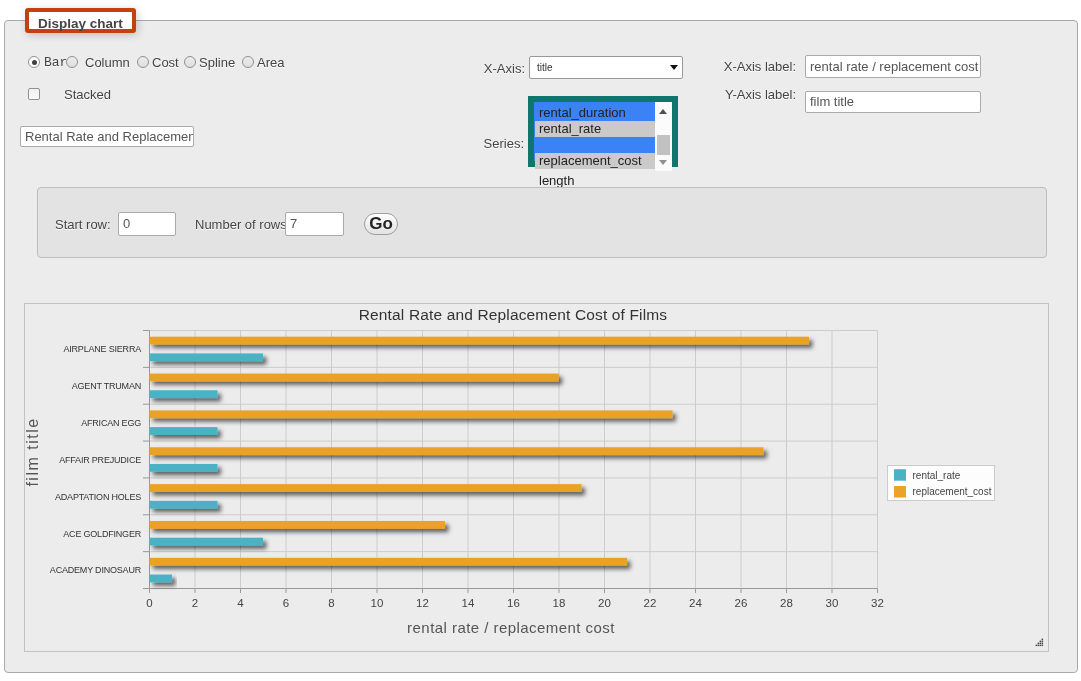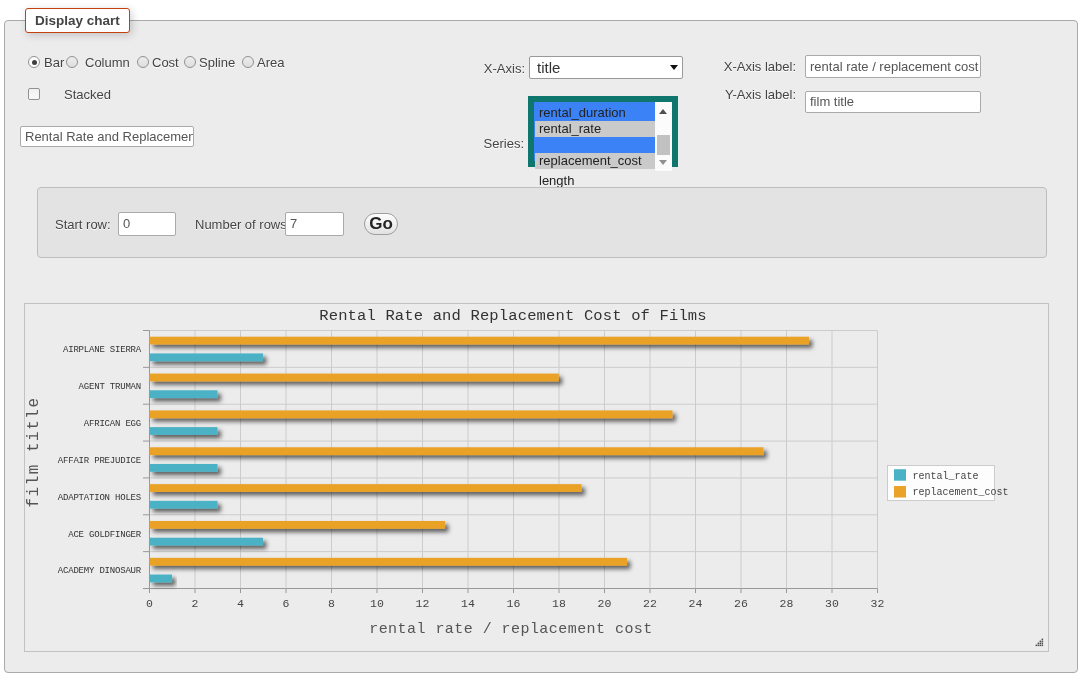--- a/index.html
+++ b/index.html
@@ -1,46 +1,46 @@
 <!DOCTYPE html>
 <html><head>
 <meta charset="utf-8">
 <style>
 * { box-sizing: border-box; margin:0; padding:0; }
 html,body { width:1081px; height:681px; background:#fff; font-family:"Liberation Sans",sans-serif; overflow:hidden; }
 .a { position:absolute; }
 #fs { left:4px; top:20px; width:1074px; height:653px; background:#ececec; border:1px solid #a9a9a9; border-radius:4px; }
-#lg { left:25px; top:8px; height:25px; background:#fff; border:1px solid #c2410c; border-radius:3px; padding:0 9px; font-size:13.5px; font-weight:bold; color:#444; line-height:23px; box-shadow:2px 2px 8px rgba(0,0,0,0.18); }
+#lg { left:25px; top:8px; height:25px; background:#fff; border:4px solid #c2410c; border-radius:3px; padding:0 9px; font-size:13.5px; font-weight:bold; color:#444; line-height:23px; box-shadow:2px 2px 8px rgba(0,0,0,0.18); }
 .lab { font-size:13px; color:#444; text-shadow:0 1px 0 #fff; white-space:nowrap; }
 .inp { background:#fff; border:1px solid #aaa; border-radius:2px; font-size:13px; color:#555; padding-left:4px; overflow:hidden; white-space:nowrap; }
 .radio { width:12px; height:12px; border:1px solid #919191; border-radius:50%; background:#fdfdfd; }
 .radio.off { background:linear-gradient(#ededed,#dedede); }
 .rdot { width:5px; height:5px; border-radius:50%; background:#404040; left:3px; top:3px; }
 #cb { width:12px; height:12px; border:1px solid #919191; border-radius:2px; background:linear-gradient(#f0f0f0,#fafafa); }
-#sel { left:529px; top:56px; width:154px; height:23px; background:#fff; border:1px solid #999; border-radius:2px; font-size:15px; color:#333; line-height:21px; padding-left:7px; }
+#sel { left:529px; top:56px; width:154px; height:23px; background:#fff; border:1px solid #999; border-radius:2px; font-size:10px; color:#333; line-height:21px; padding-left:7px; }
 #selarr { width:0; height:0; border-left:4px solid transparent; border-right:4px solid transparent; border-top:5.5px solid #111; left:140px; top:8px; }
 #lbx { left:528px; top:96px; width:150px; height:71px; background:#3b82f6; border:6px solid #0f766e; }
 .opt { position:absolute; left:1px; width:132px; height:16px; font-size:13px; color:#222; line-height:16px; padding-left:4px; white-space:nowrap; }
 .opt.s { background:#cacaca; }
 #sb { position:absolute; right:0; top:0; width:17px; height:69px; background:#fbfbfb; }
 .tri { position:absolute; width:0; height:0; border-left:4px solid transparent; border-right:4px solid transparent; }
 #thumb { position:absolute; left:2px; width:13px; top:33px; height:20px; background:#c1c1c1; }
 #innerfs { left:37px; top:187px; width:1010px; height:71px; background:#e3e3e3; border:1px solid #bdbdbd; border-radius:4px; }
 #go { left:364px; top:213px; width:34px; height:22px; border:1px solid #9e9e9e; border-radius:11px; background:linear-gradient(#fdfdfd,#e2e2e2); font-size:17px; font-weight:bold; color:#222; text-align:center; line-height:20px; }
-#chart { left:24px; top:303px; width:1025px; height:349px; background:#ececec; border:1px solid #c2c2c2;font-family:Liberation Mono, monospace; }
+#chart { left:24px; top:303px; width:1025px; height:349px; background:#ececec; border:1px solid #c2c2c2; }
 </style>
 </head>
 <body>
 <div class="a" id="fs"></div>
 <div class="a" id="lg">Display chart</div>
 
 <div class="a radio" style="left:28px;top:56px;">
     <div class="a rdot"></div>
   </div>
-<div class="a lab" style="left:44px;top:55px;">Bar</div>
+<div class="a lab" style="left:44px;top:55px;font-family:Liberation Mono, monospace;">Bar</div>
 <div class="a radio off" style="left:66px;top:56px;"></div>
 <div class="a lab" style="left:85px;top:55px;">Column</div>
 <div class="a radio off" style="left:137px;top:56px;"></div>
 <div class="a lab" style="left:152px;top:55px;">Cost</div>
 <div class="a radio off" style="left:184px;top:56px;"></div>
 <div class="a lab" style="left:199px;top:55px;">Spline</div>
 <div class="a radio off" style="left:242px;top:56px;"></div>
 <div class="a lab" style="left:257px;top:55px;">Area</div>
 
 <div class="a" id="cb" style="left:28px;top:88px;"></div>

